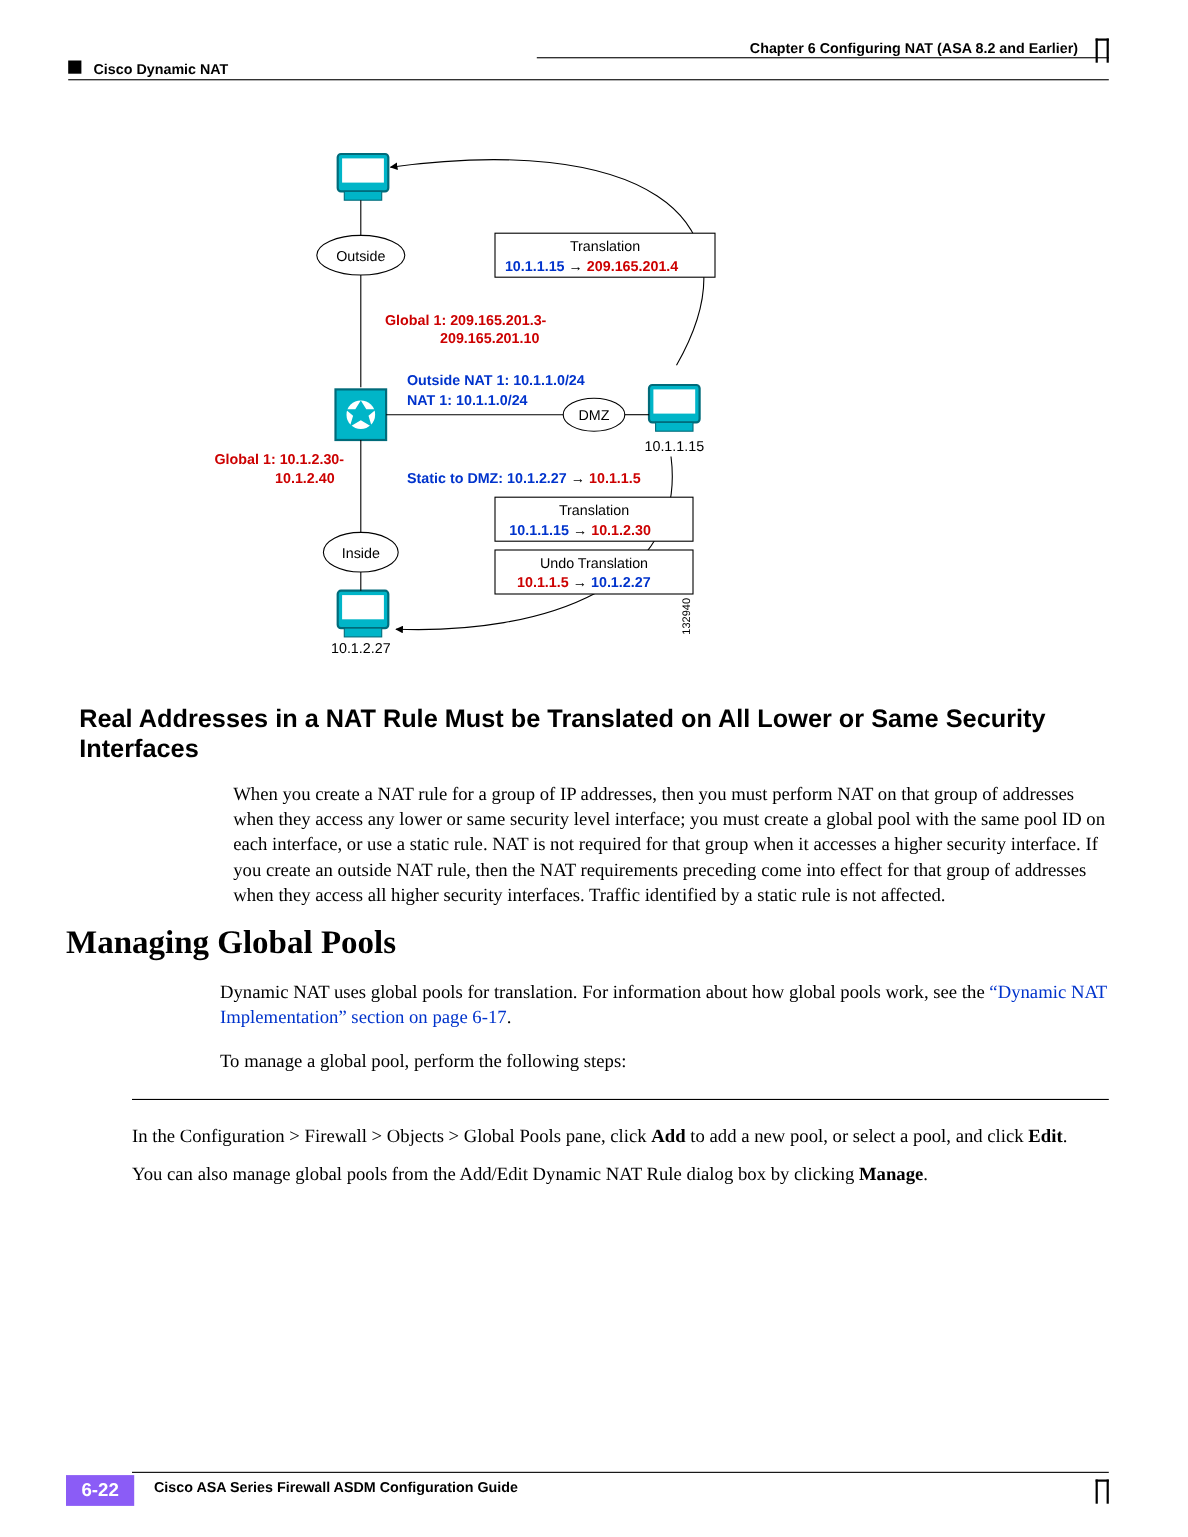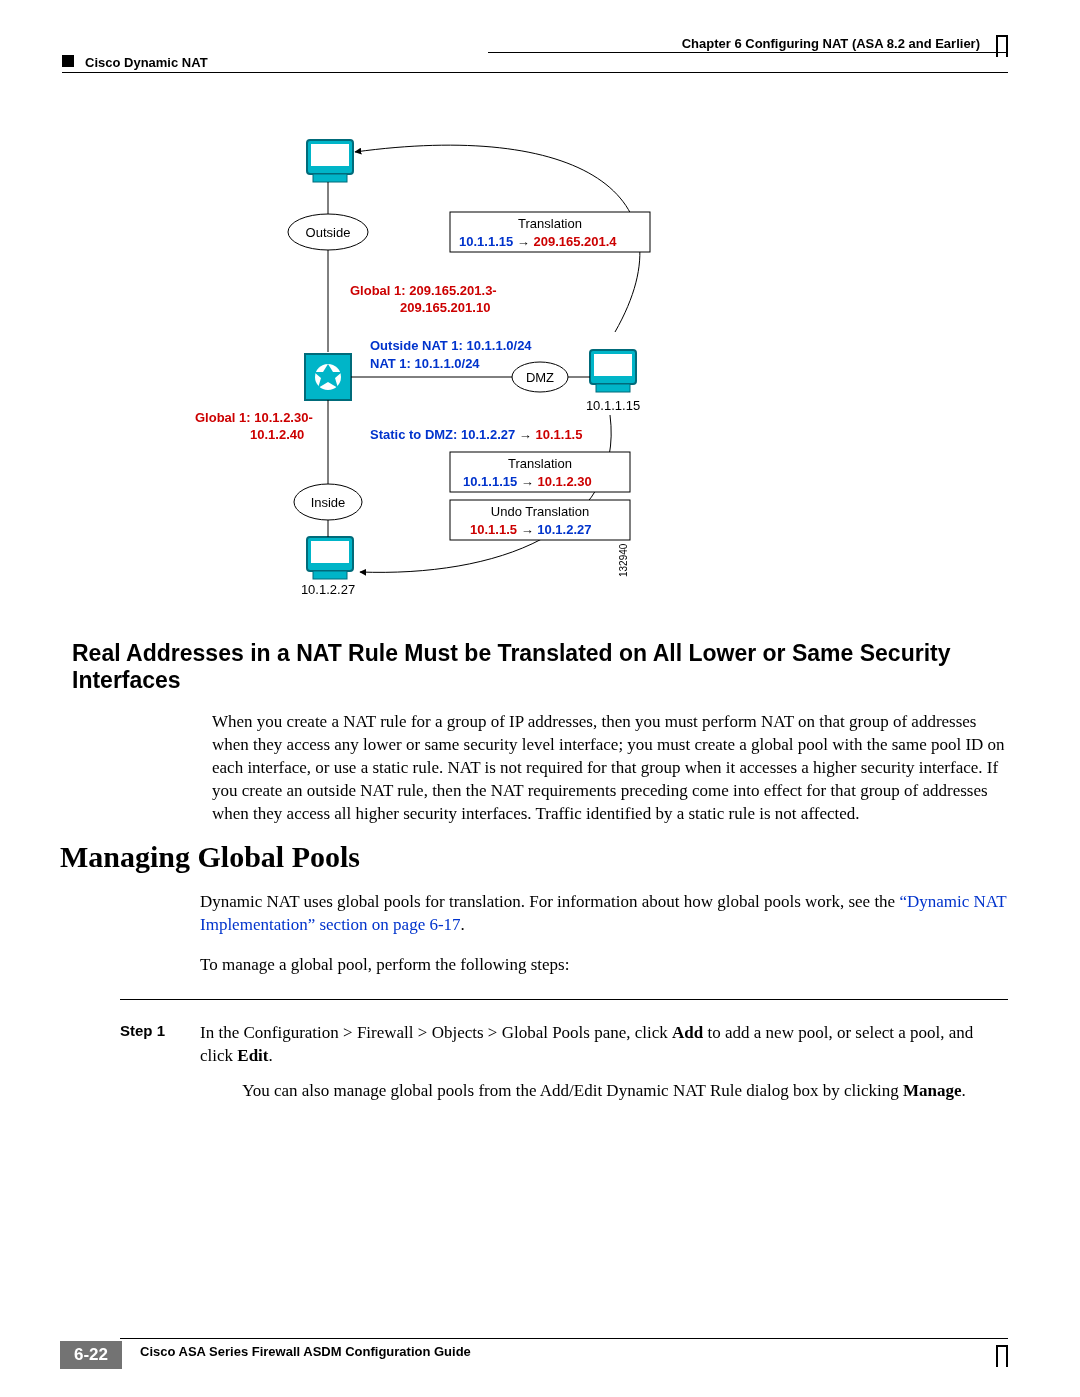--- a/index.html
+++ b/index.html
@@ -156,21 +156,21 @@
     left: 140px;
     bottom: 38px;
     font-family: Arial, Helvetica, sans-serif;
     font-weight: bold;
     font-size: 13px;
   }
   .page-number-box {
     position: absolute;
     left: 60px;
     bottom: 28px;
-    background: #737373;
+    background: #8b5cf6;
     color: #fff;
     font-family: Arial, Helvetica, sans-serif;
     font-weight: bold;
     font-size: 17px;
     padding: 4px 14px;
   }
   .bottom-crop {
     position: absolute;
     bottom: 30px;
     right: 72px;
@@ -319,26 +319,25 @@
   <div class="section" style="top:840px;">
     <h1 class="h1">Managing Global Pools</h1>
     <p class="body-text indent-para">
       <span>Dynamic NAT uses global pools for translation. For information about how global pools work, see the </span><span class="link">“Dynamic NAT Implementation” section on page 6-17</span><span>.</span>
     </p>
     <p class="body-text indent-para">To manage a global pool, perform the following steps:</p>
 
     <div class="step-rule"></div>
 
     <div class="step-row">
-      <div class="step-label">Step 1</div>
       <div class="body-text">
         <div>
           <span>In the Configuration &gt; Firewall &gt; Objects &gt; Global Pools pane, click </span><b>Add</b><span> to add a new pool, or select a pool, and click </span><b>Edit</b><span>.</span>
         </div>
-        <div style="margin-top:12px;text-align:center;">
+        <div style="margin-top:12px;">
           <span>You can also manage global pools from the Add/Edit Dynamic NAT Rule dialog box by clicking </span><b>Manage</b><span>.</span>
         </div>
       </div>
     </div>
   </div>
 
   <div class="footer-line"></div>
   <div class="footer-text">Cisco ASA Series Firewall ASDM Configuration Guide</div>
   <div class="page-number-box">6-22</div>
   <div class="bottom-crop"></div>

